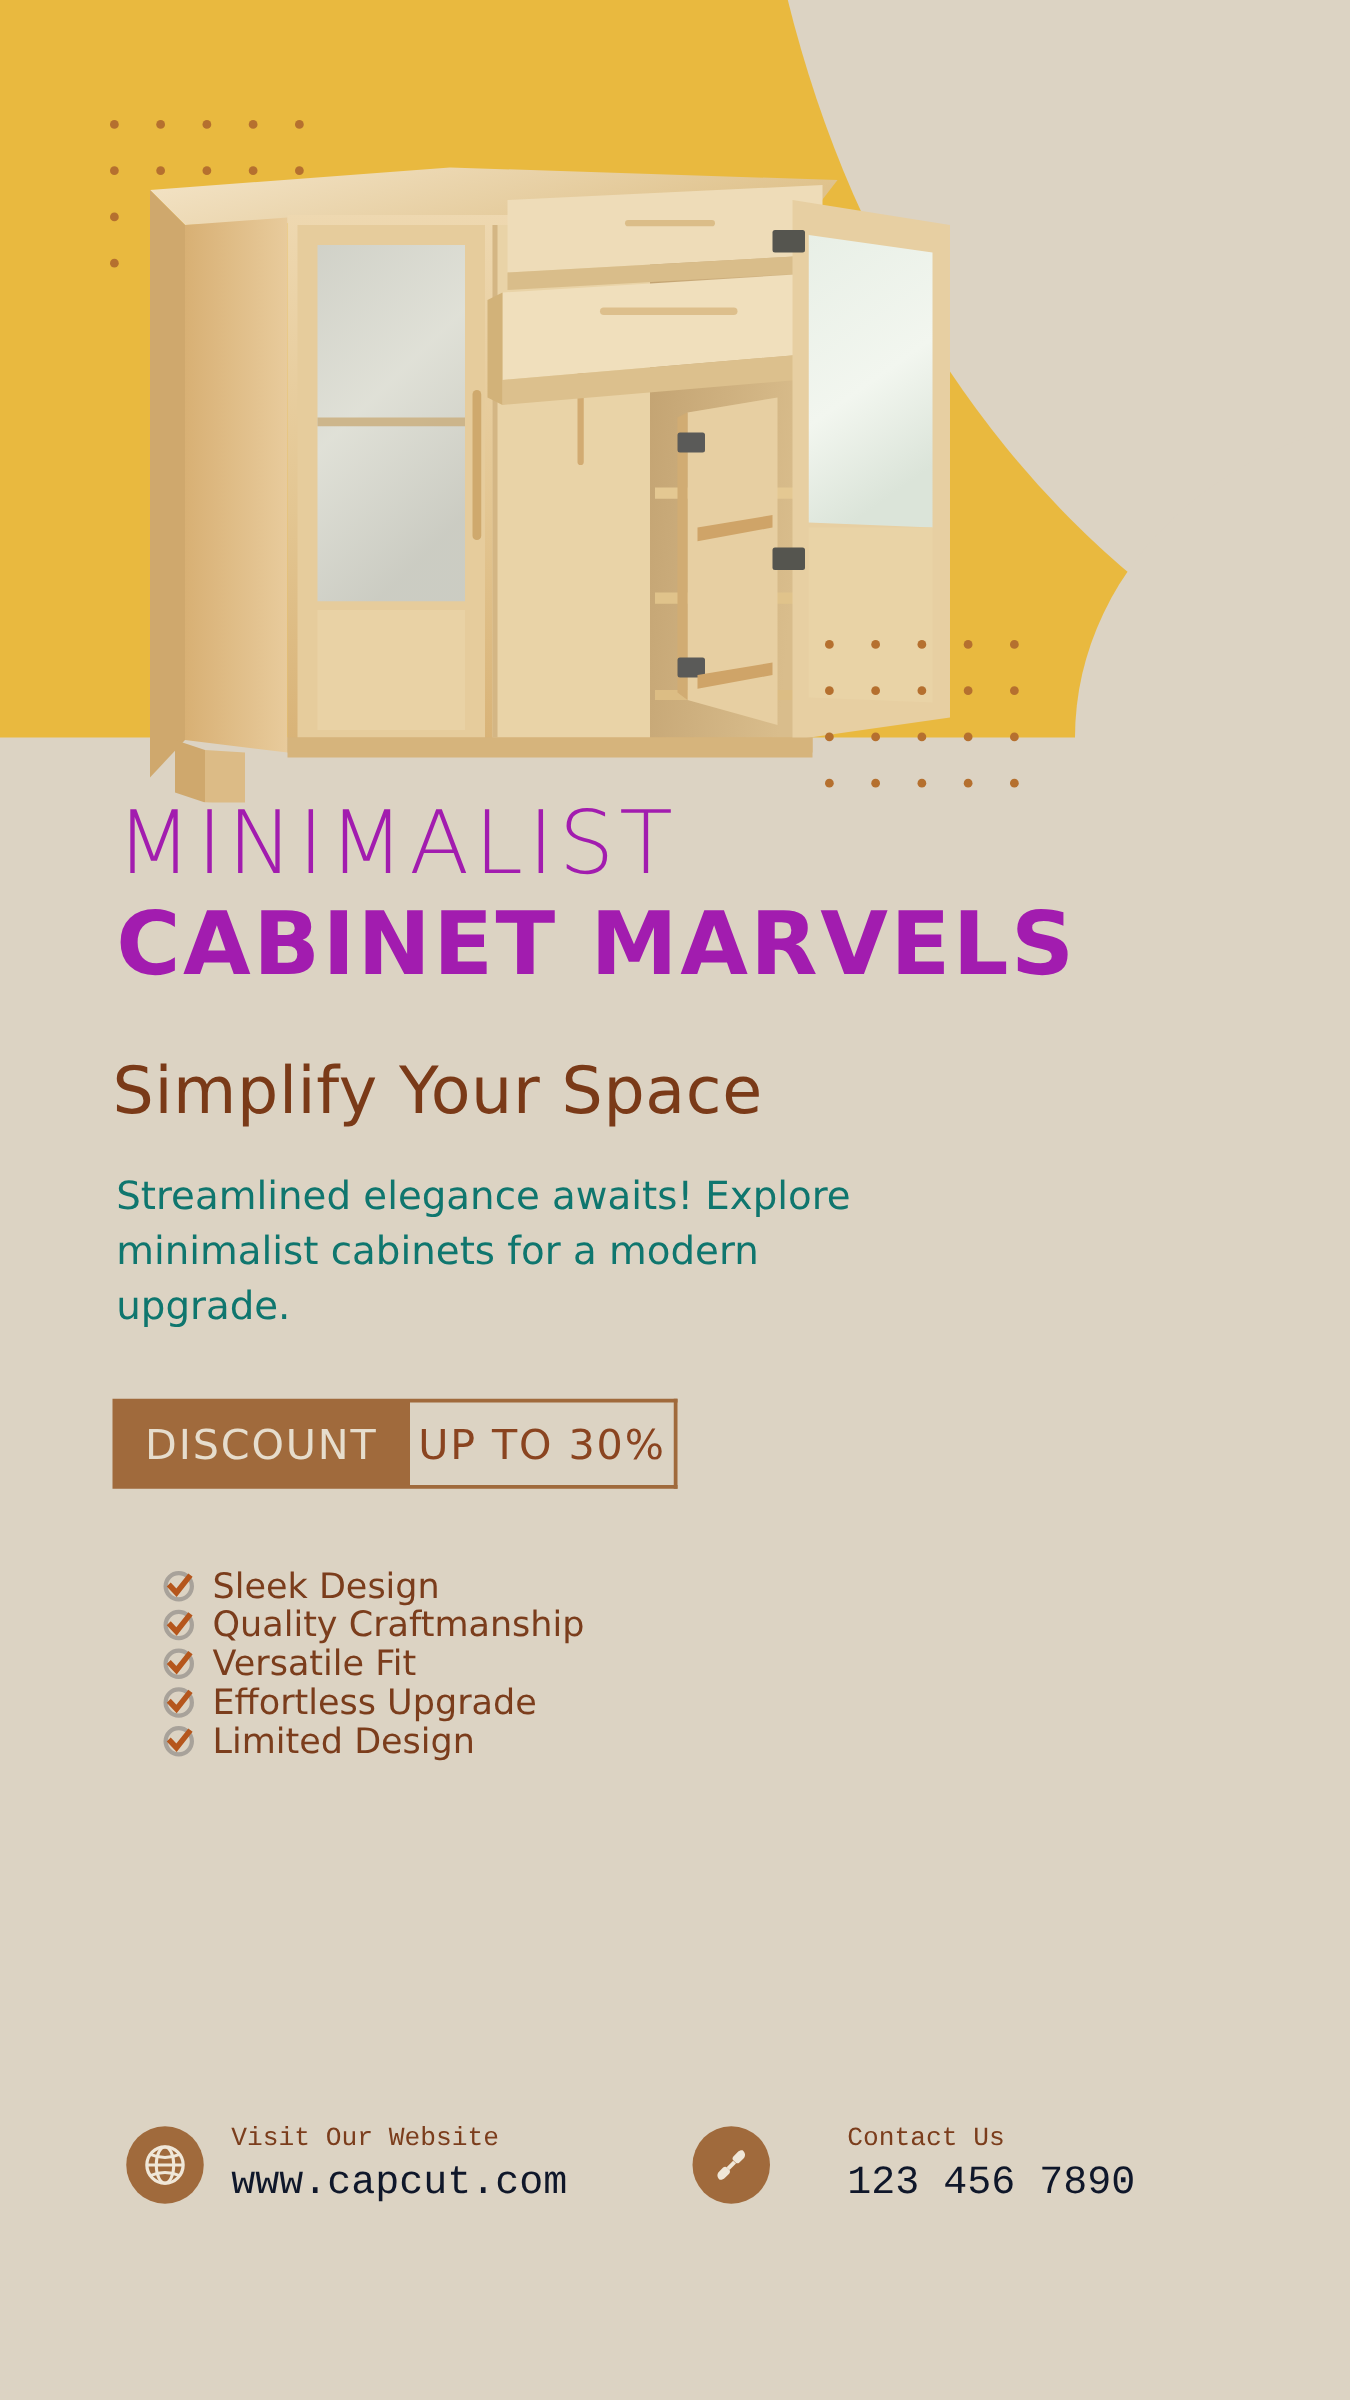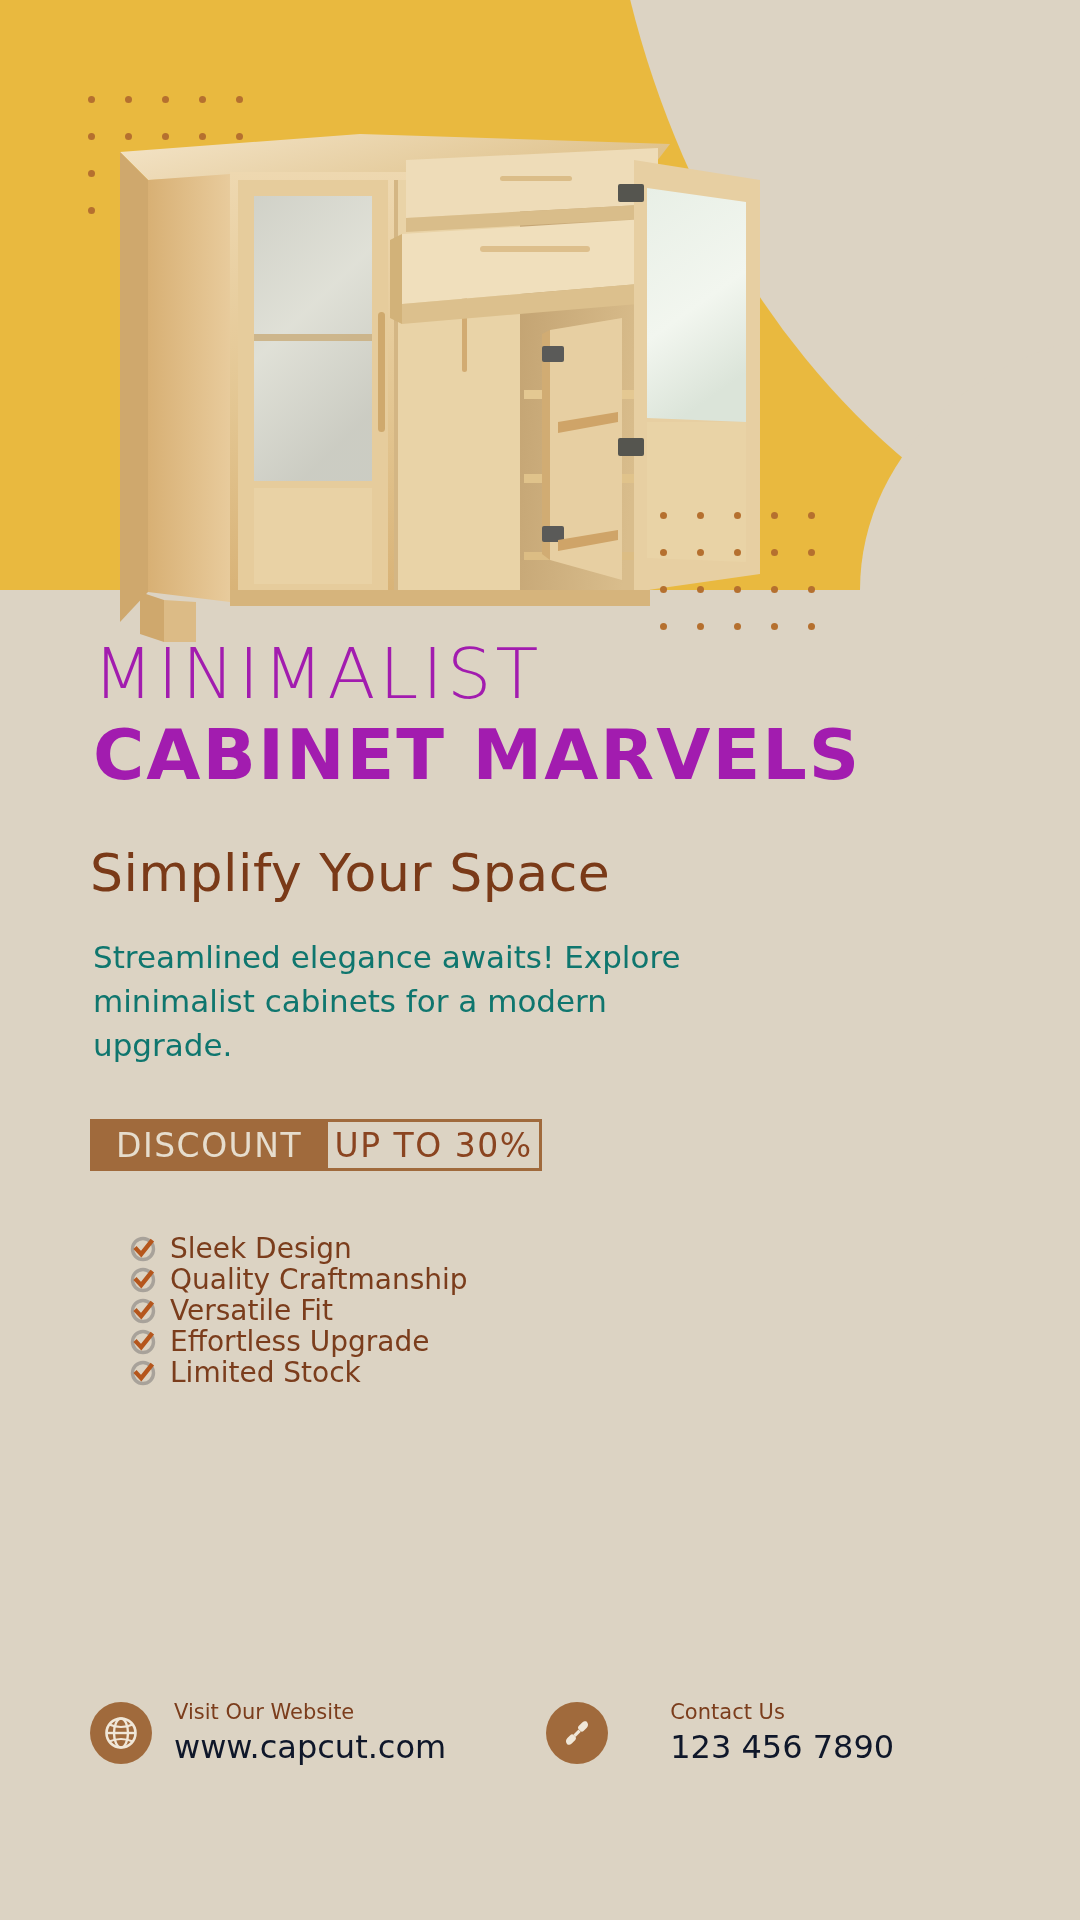--- a/index.html
+++ b/index.html
@@ -109,21 +109,21 @@
     max-width:640px;
   }
 
   
   .discount {
     margin-left:90px;
     margin-top:52px;
     display:flex;
     align-items:stretch;
     width:452px;
-    height:52px;
+    height:72px;
   }
   .discount-label {
     background:#a06a3c;
     color:#e6ddcd;
     font-size:33px;
     letter-spacing:1.5px;
     font-weight:400;
     display:flex;
     align-items:center;
     justify-content:center;
@@ -164,23 +164,24 @@
   }
   .feature-label {
     color:#7b3d1c;
     font-size:28px;
     font-weight:400;
   }
 
   
   .footer {
     position:absolute;
-    left:0; top:1700px;
+    left:11px; top:1700px;
     width:1012px;
     display:flex;
+    font-family:Liberation Mono, monospace;
   }
   .contact {
     display:flex;
     align-items:center;
   }
   .contact-web { margin-left:90px; }
   .contact-phone { margin-left:100px;gap:40px; }
   .contact-icon {
     width:62px; height:62px;
     border-radius:50%;
@@ -404,21 +405,21 @@
         </span>
         <span class="feature-label">Effortless Upgrade</span>
       </li>
       <li class="feature-item">
         <span class="check-icon">
           <svg viewBox="0 0 26 26" width="26" height="26" xmlns="http://www.w3.org/2000/svg">
             <circle cx="13" cy="13" r="10.5" fill="none" stroke="#a8a29a" stroke-width="3.4"></circle>
             <path d="M6.5 13.2 L11.2 18.2 L21 5.8" fill="none" stroke="#b5561c" stroke-width="4.4" stroke-linecap="square" stroke-linejoin="miter"></path>
           </svg>
         </span>
-        <span class="feature-label">Limited Stock</span>
+        <span class="feature-label">Limited Design</span>
       </li>
     </ul>
   </div>
 
   <div class="footer">
 
     <div class="contact contact-web">
       <span class="contact-icon">
         <svg viewBox="0 0 40 40" width="40" height="40" xmlns="http://www.w3.org/2000/svg">
           <circle cx="20" cy="20" r="14.5" fill="none" stroke="#f0e7d8" stroke-width="2.6"></circle>

